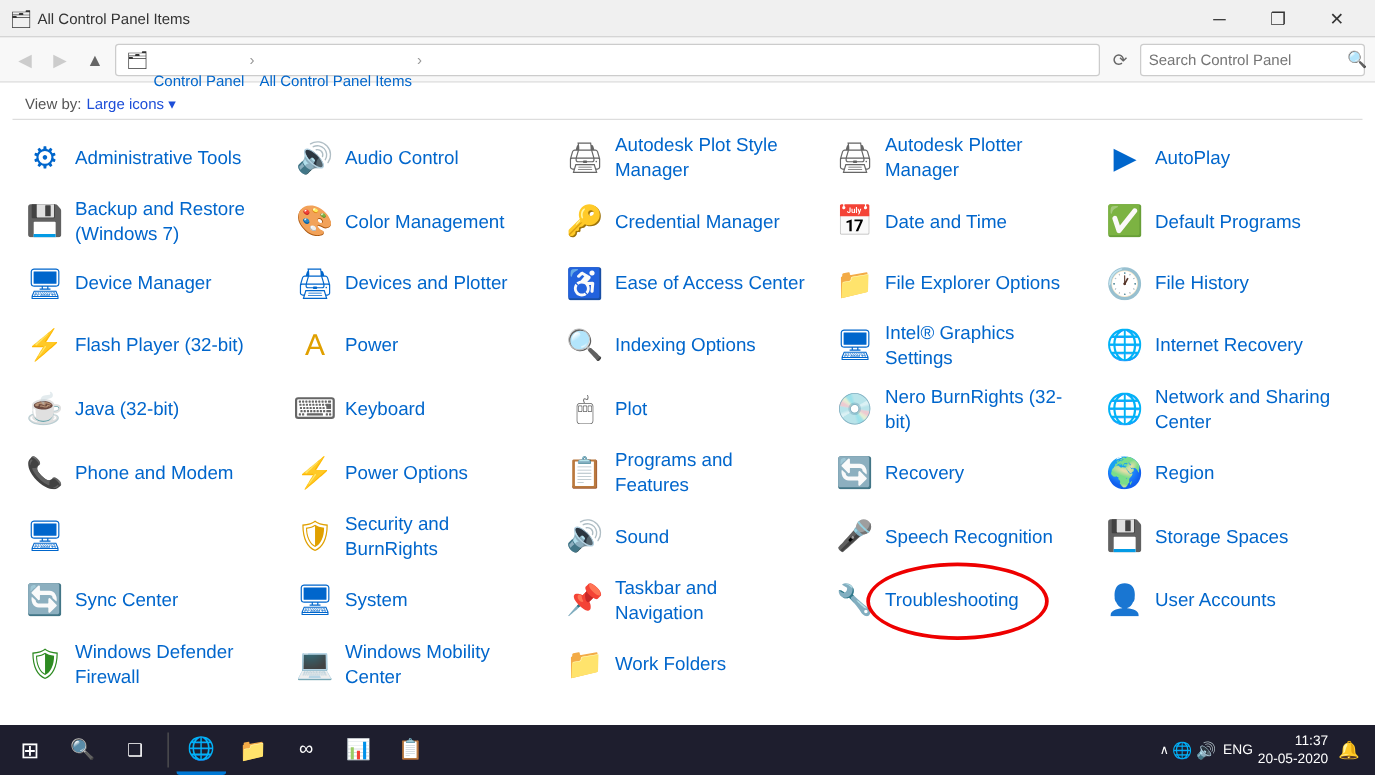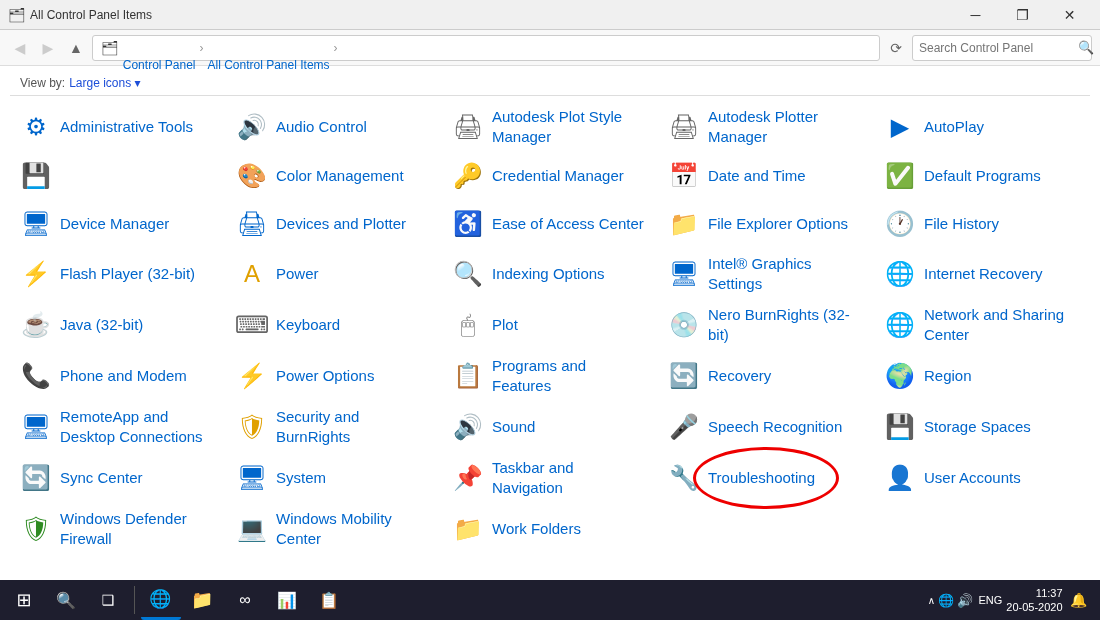--- a/index.html
+++ b/index.html
@@ -234,20 +234,21 @@
     <div class="control-item">
       <div class="item-icon icon-gray" style="font-size: 24px;">🖨</div>
       <div class="item-label"><a href="#">Autodesk Plotter Manager</a></div>
     </div>
     <div class="control-item">
       <div class="item-icon icon-blue" style="font-size: 24px;">▶</div>
       <div class="item-label"><a href="#">AutoPlay</a></div>
     </div>
     <div class="control-item">
       <div class="item-icon icon-blue" style="font-size: 24px;">💾</div>
+      <div class="item-label"><a href="#">Backup and Restore (Windows 7)</a></div>
     </div>
     <div class="control-item">
       <div class="item-icon icon-blue" style="font-size: 24px;">🎨</div>
       <div class="item-label"><a href="#">Color Management</a></div>
     </div>
     <div class="control-item">
       <div class="item-icon icon-yellow" style="font-size: 24px;">🔑</div>
       <div class="item-label"><a href="#">Credential Manager</a></div>
     </div>
     <div class="control-item">
@@ -333,21 +334,20 @@
     <div class="control-item">
       <div class="item-icon icon-blue" style="font-size: 24px;">🔄</div>
       <div class="item-label"><a href="#">Recovery</a></div>
     </div>
     <div class="control-item">
       <div class="item-icon icon-blue" style="font-size: 24px;">🌍</div>
       <div class="item-label"><a href="#">Region</a></div>
     </div>
     <div class="control-item">
       <div class="item-icon icon-blue" style="font-size: 24px;">🖥</div>
-      <div class="item-label"><a href="#">RemoteApp and Desktop Connections</a></div>
     </div>
     <div class="control-item">
       <div class="item-icon icon-yellow" style="font-size: 24px;">🛡</div>
       <div class="item-label"><a href="#">Security and BurnRights</a></div>
     </div>
     <div class="control-item">
       <div class="item-icon icon-gray" style="font-size: 24px;">🔊</div>
       <div class="item-label"><a href="#">Sound</a></div>
     </div>
     <div class="control-item">

